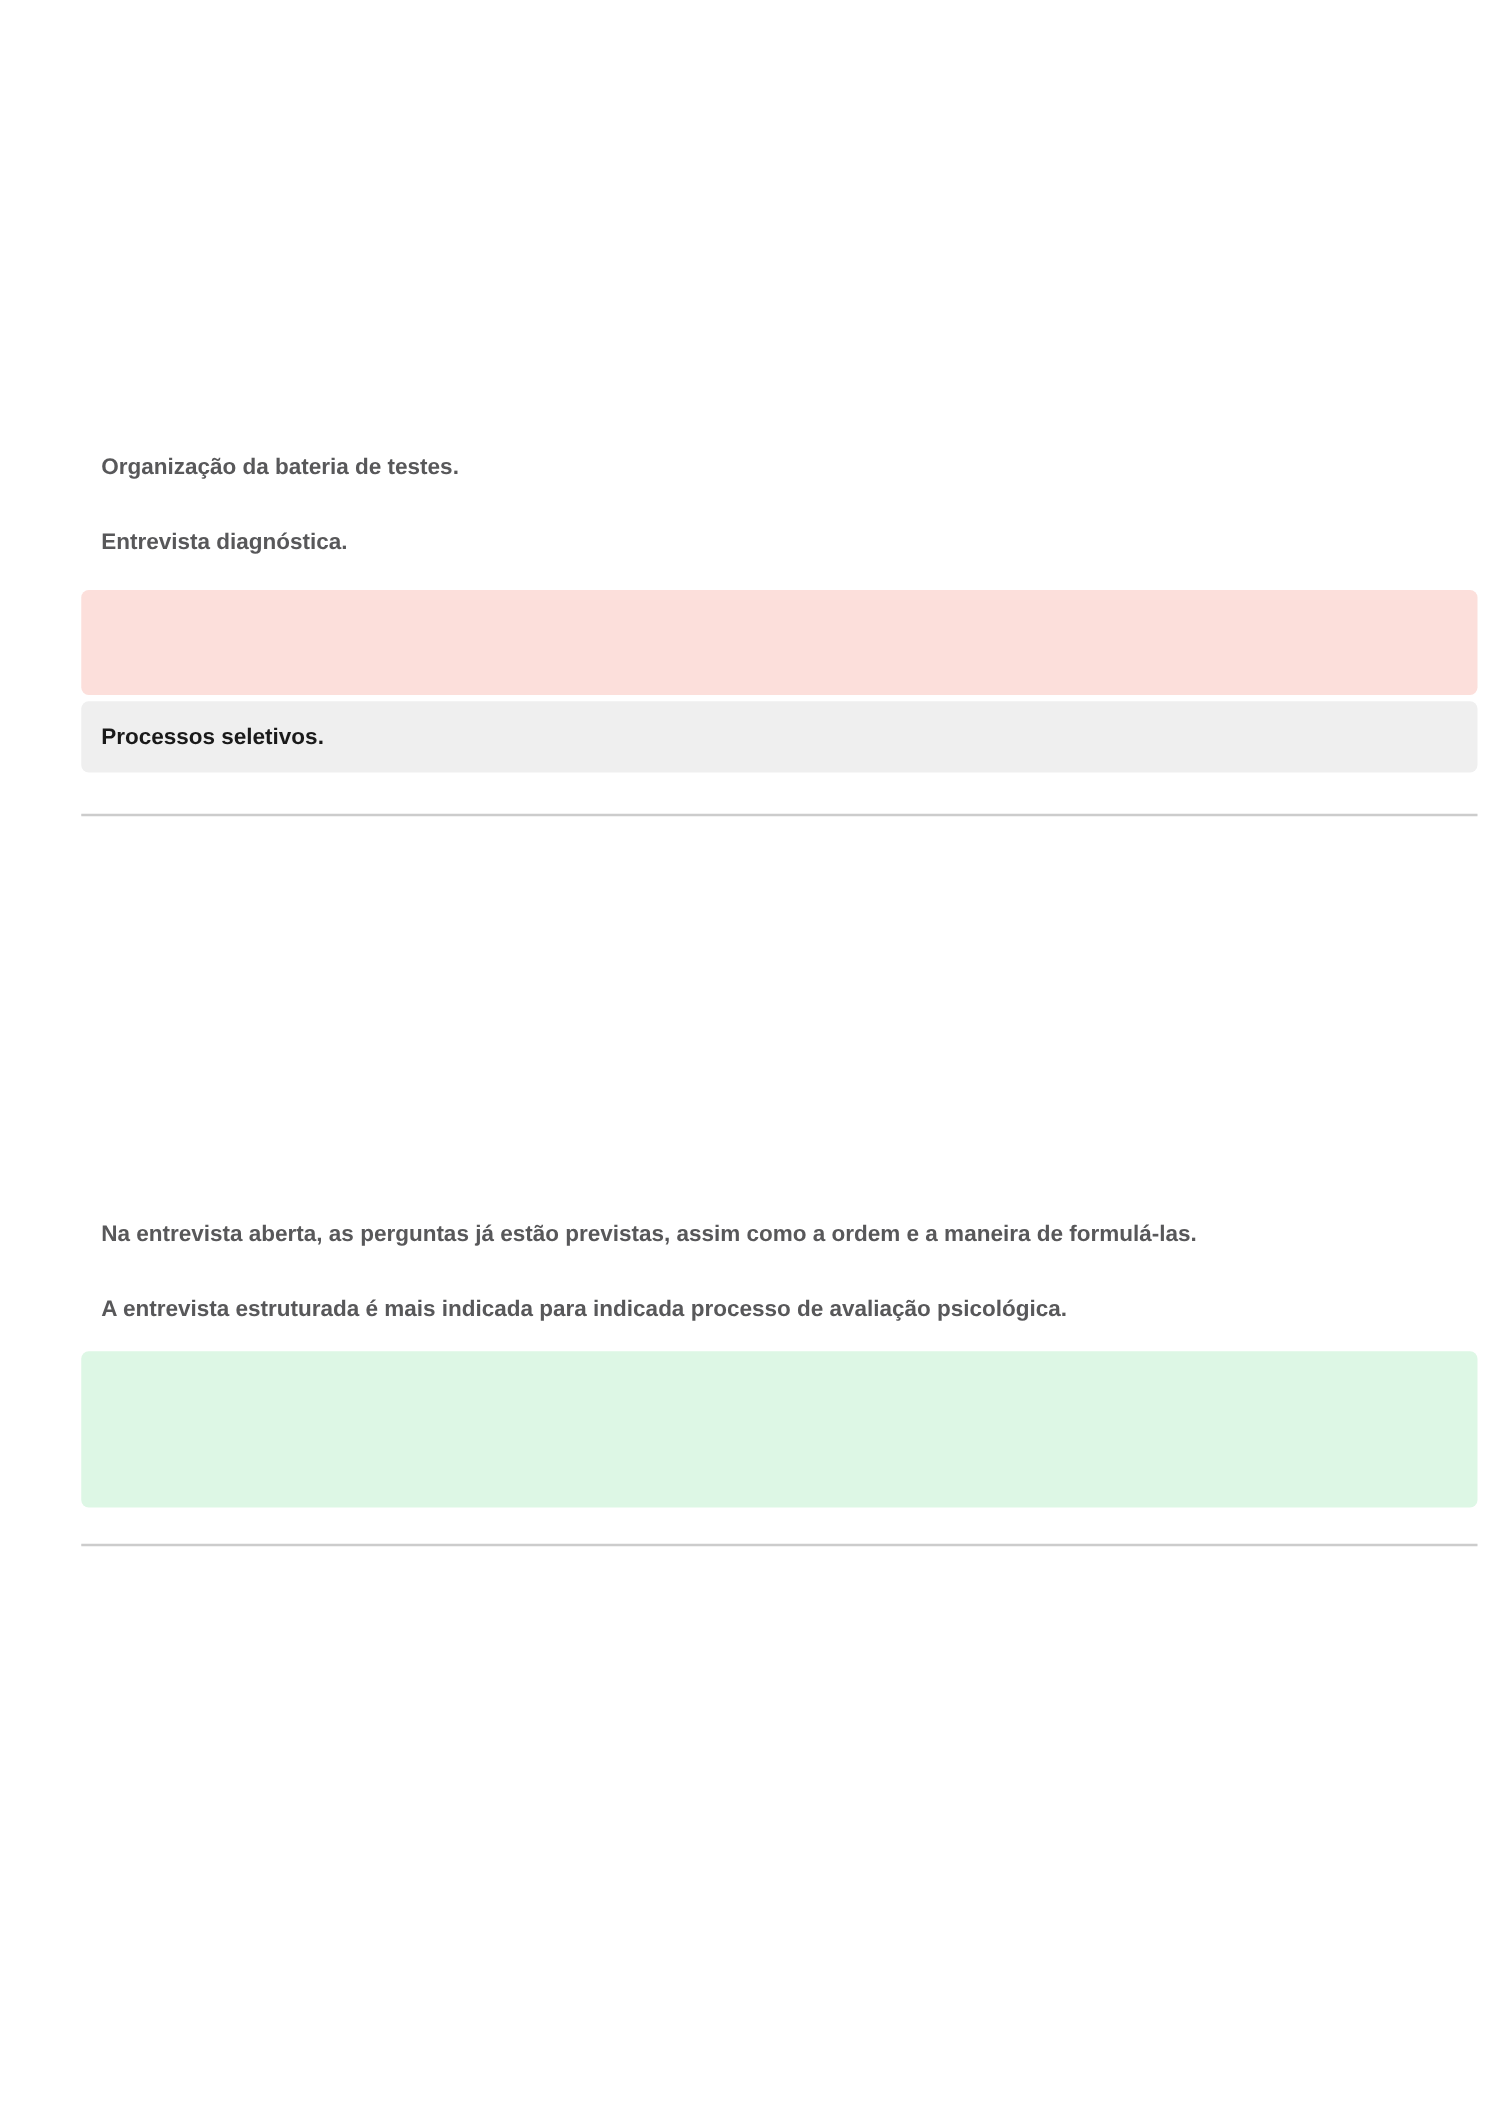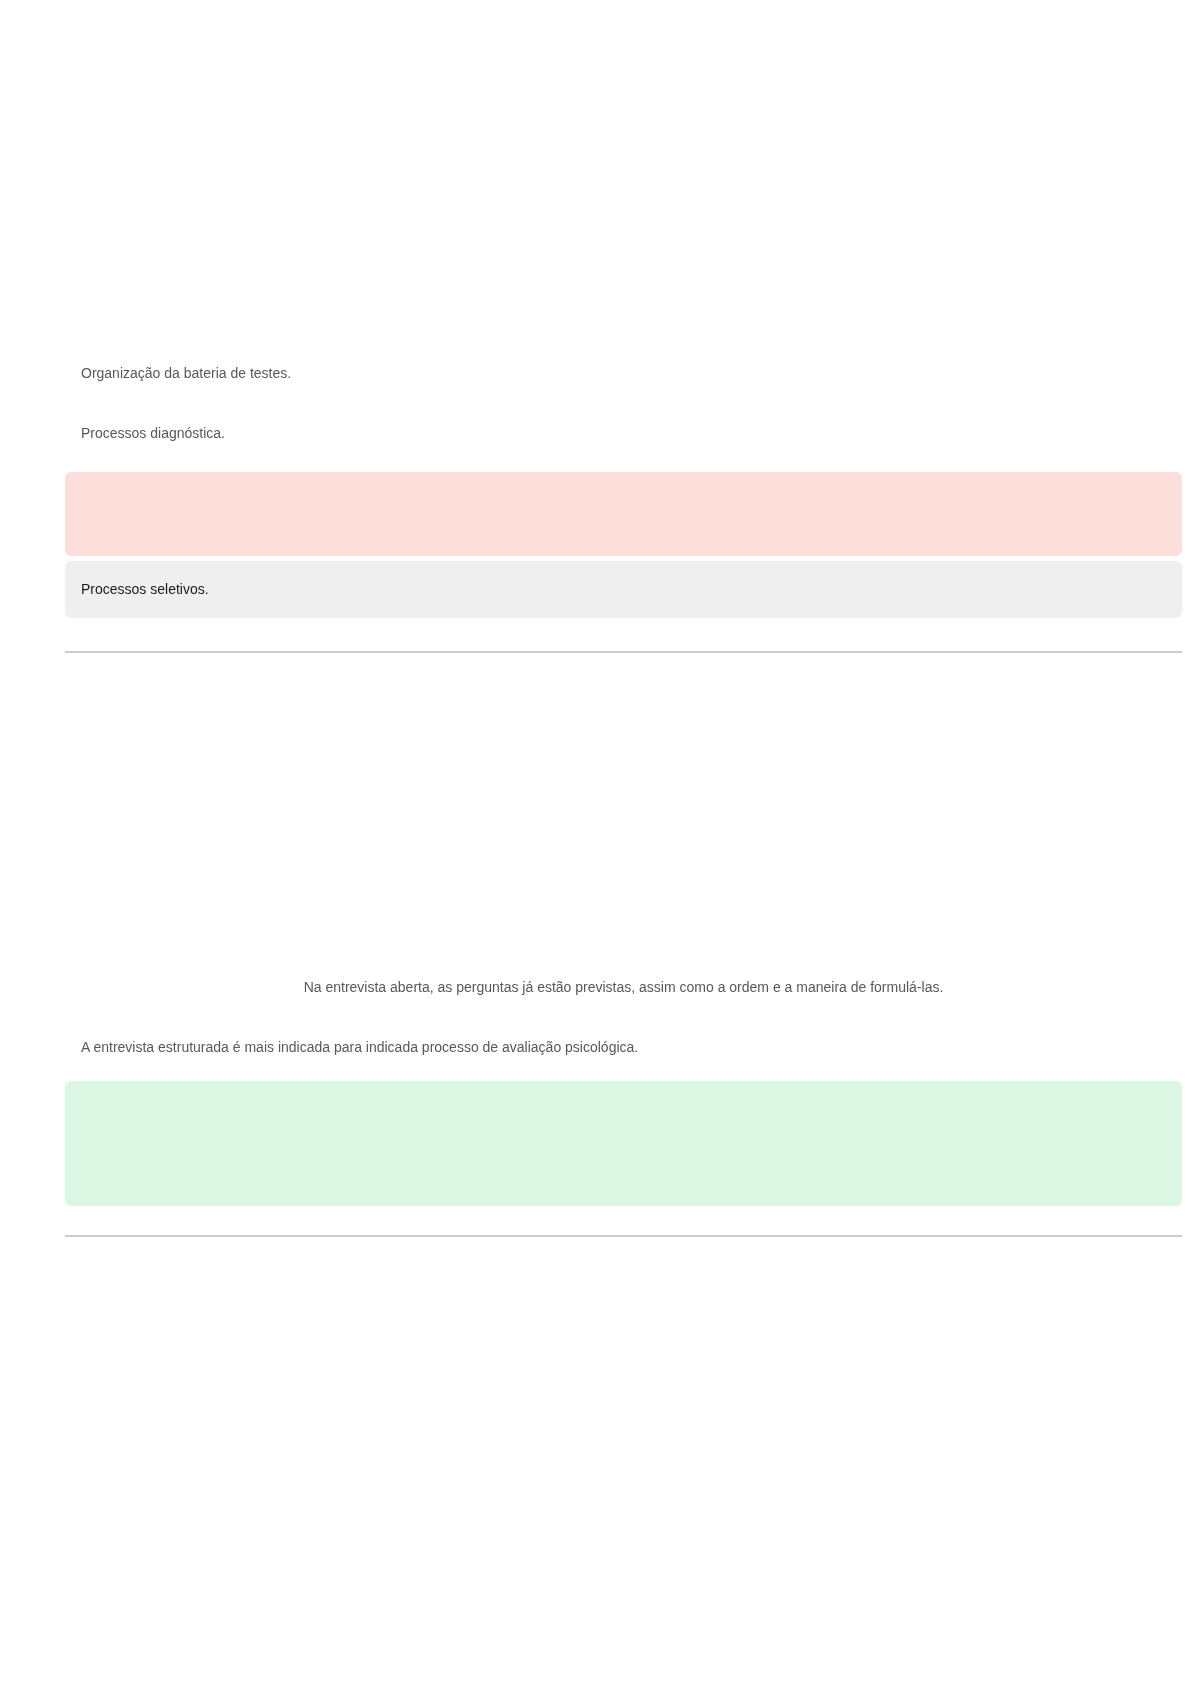--- a/index.html
+++ b/index.html
@@ -21,22 +21,22 @@
     top: 0;
     width: 1117px;
     box-sizing: border-box;
     padding-top: 345px;
   }
   .opt {
     box-sizing: border-box;
     padding: 12px 16px;
     margin-bottom: 3px;
     border-radius: 6px;
-    font-size: 14px;
-    font-weight: normal;
+    font-size: 18px;
+    font-weight: bold;
     line-height: 33px;
     color: var(--option-text, #58585a);
     background: transparent;
   }
   .opt-incorrect {
     margin-top: 10px;
     min-height: 84px;
     background: var(--incorrect-bg, #fcdfdb);
   }
   .opt-correct {
@@ -51,35 +51,34 @@
     color: var(--selected-text, #1a1a1a);
   }
   .divider {
     border: none;
     margin: 33px 0 0 0;
     height: 2px;
     background: var(--divider, #cccccc);
   }
   .gap-q2 {
     margin-top: 306px;
-    text-align: center;
   }
   .mt4 { margin-top: 4px; }
   .mt8 { margin-top: 8px; }
   .divider-2 { margin-top: 29px; }
 </style>
 </head>
 <body>
 
 <div class="page">
   <div class="content">
 
     <section>
       <div class="opt">Organização da bateria de testes.</div>
-      <div class="opt">Processos diagnóstica.</div>
+      <div class="opt">Entrevista diagnóstica.</div>
       <div class="opt opt-incorrect"></div>
       <div class="opt opt-selected">Processos seletivos.</div>
     </section>
 
     <hr class="divider">
 
     <section>
       <div class="opt gap-q2">Na entrevista aberta, as perguntas já estão previstas, assim como a ordem e a maneira de formulá-las.</div>
       <div class="opt">A entrevista estruturada é mais indicada para indicada processo de avaliação psicológica.</div>
       <div class="opt opt-correct"></div>

